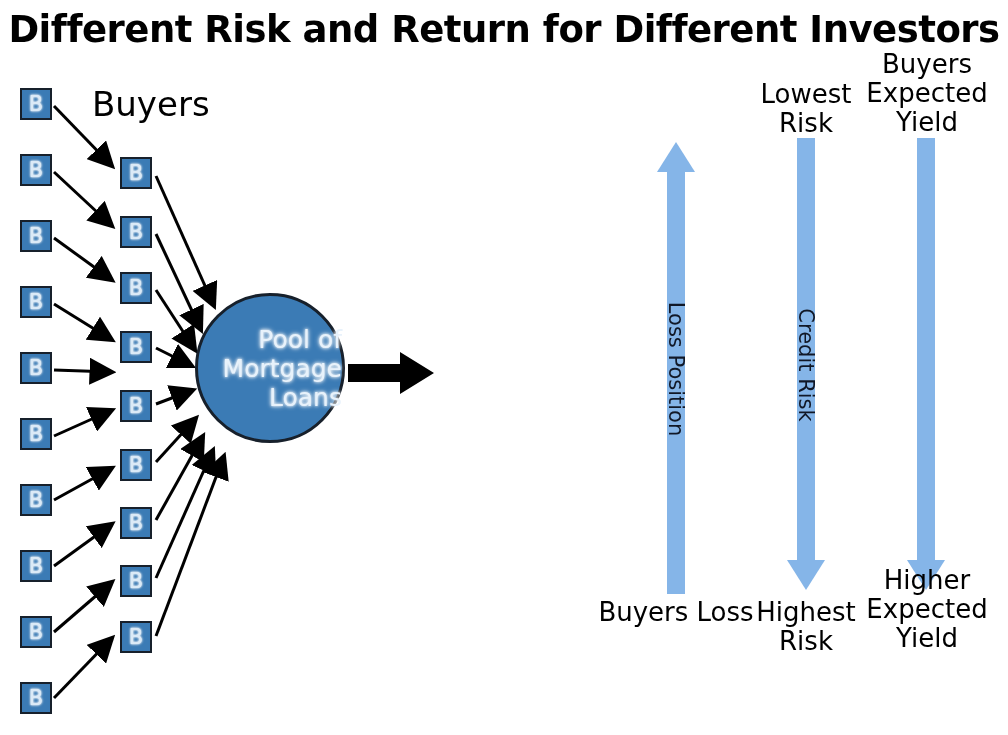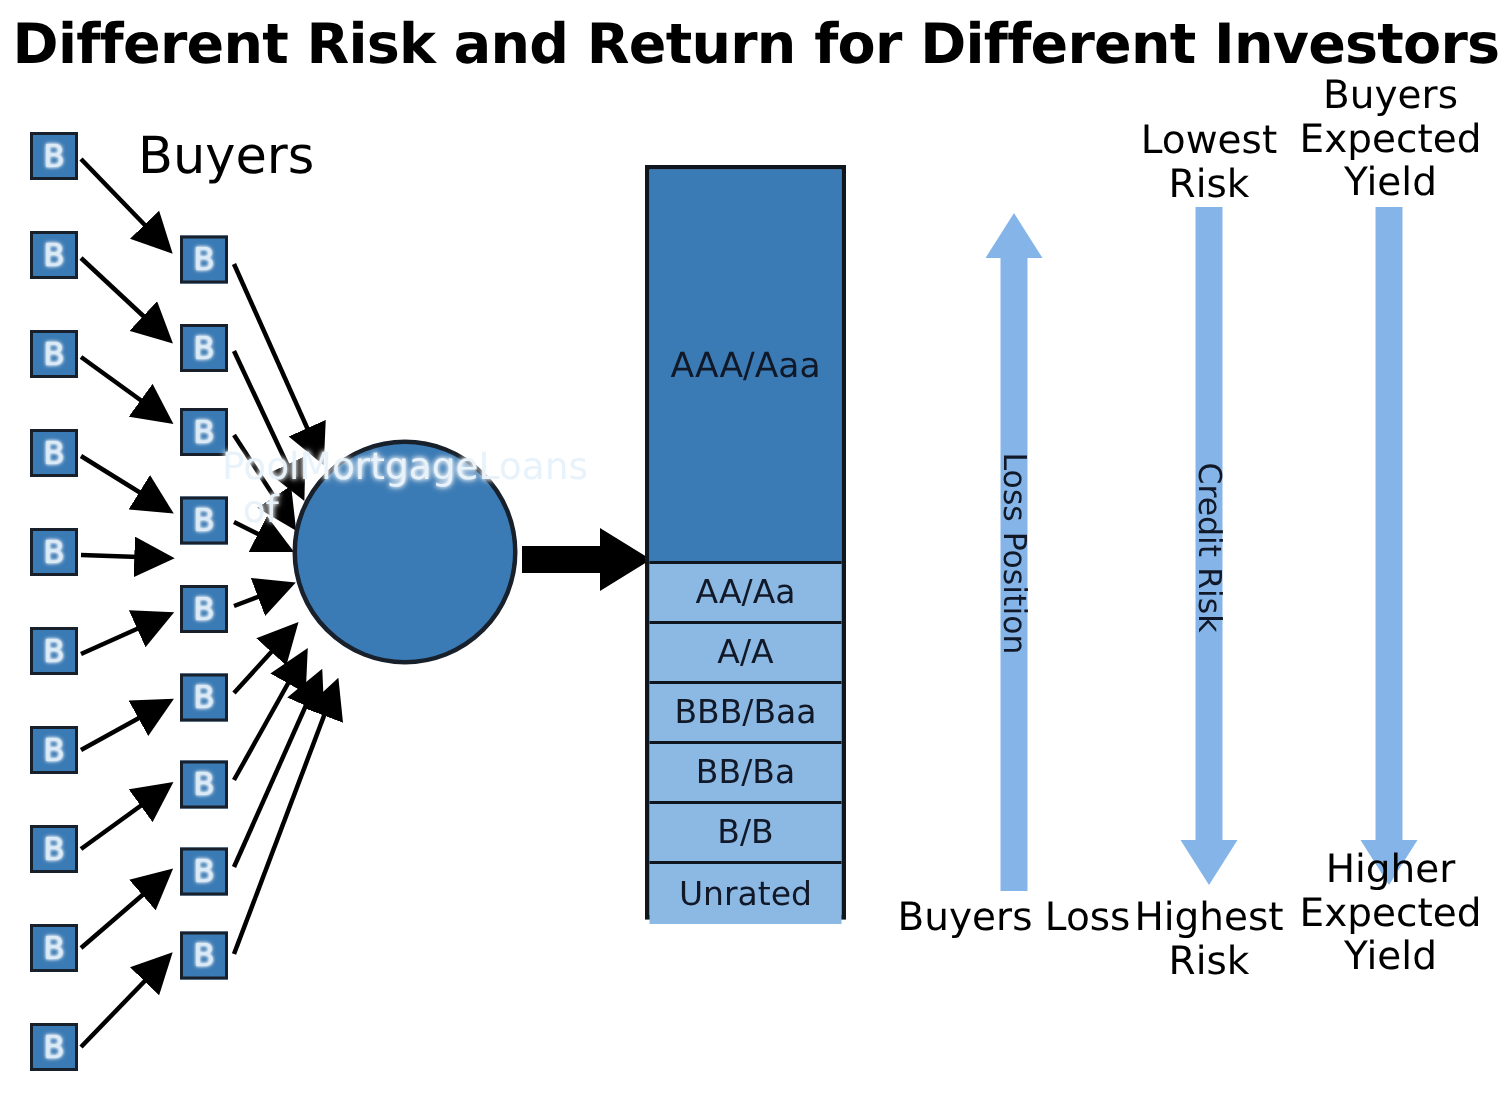--- a/index.html
+++ b/index.html
@@ -49,22 +49,22 @@
 
   
   .pool{
     position:absolute;
     left:195px;top:293px;
     width:150px;height:150px;
     border-radius:50%;
     background:#3b7bb5;
     border:3px solid #17202b;
     box-sizing:border-box;
-    display:flex;align-items:flex-start;justify-content:center;
-    flex-direction:row;
+    display:flex;align-items:flex-end;justify-content:center;
+    flex-direction:column;
     color:#e8f2fb;
     font-size:25px;
     line-height:29px;
     text-align:center;
     text-shadow:0 0 3px #ffffff,0 0 5px #ffffff;
     font-family:"DejaVu Sans", sans-serif;
   }
 
   
   .stack{
@@ -189,43 +189,20 @@
   <div class="pool">
     <span>Pool of</span>
     <span>Mortgage</span>
     <span>Loans</span>
   </div>
 
   <svg style="position:absolute;left:348px;top:352px;width:88px;height:44px" viewBox="0 0 88 44" xmlns="http://www.w3.org/2000/svg">
     <path d="M0,12 L52,12 L52,0 L86,21 L52,42 L52,30 L0,30 Z" fill="#000"></path>
   </svg>
 
-  <div class="stack">
-    <div class="tranche senior" style="height:263px">
-      <span>AAA/Aaa</span>
-    </div>
-    <div class="tranche mezz" style="height:40px">
-      <span>AA/Aa</span>
-    </div>
-    <div class="tranche mezz" style="height:40px">
-      <span>A/A</span>
-    </div>
-    <div class="tranche mezz" style="height:40px">
-      <span>BBB/Baa</span>
-    </div>
-    <div class="tranche mezz" style="height:40px">
-      <span>BB/Ba</span>
-    </div>
-    <div class="tranche mezz" style="height:40px">
-      <span>B/B</span>
-    </div>
-    <div class="tranche mezz" style="height:40px">
-      <span>Unrated</span>
-    </div>
-  </div>
 
   <div class="vbar" style="left:646px;top:142px;width:60px;height:452px">
     <div class="head-up" style="top:0"></div>
     <div class="shaft" style="top:28px;height:424px"></div>
     <div class="vlabel" style="top:215px;transform:translateX(-50%) rotate(90deg)">Loss Position</div>
   </div>
   <div class="cap" style="left:596px;top:598px;width:160px">Buyers Loss</div>
 
   <div class="vbar" style="left:776px;top:138px;width:60px;height:452px">
     <div class="shaft" style="top:0;height:424px"></div>

